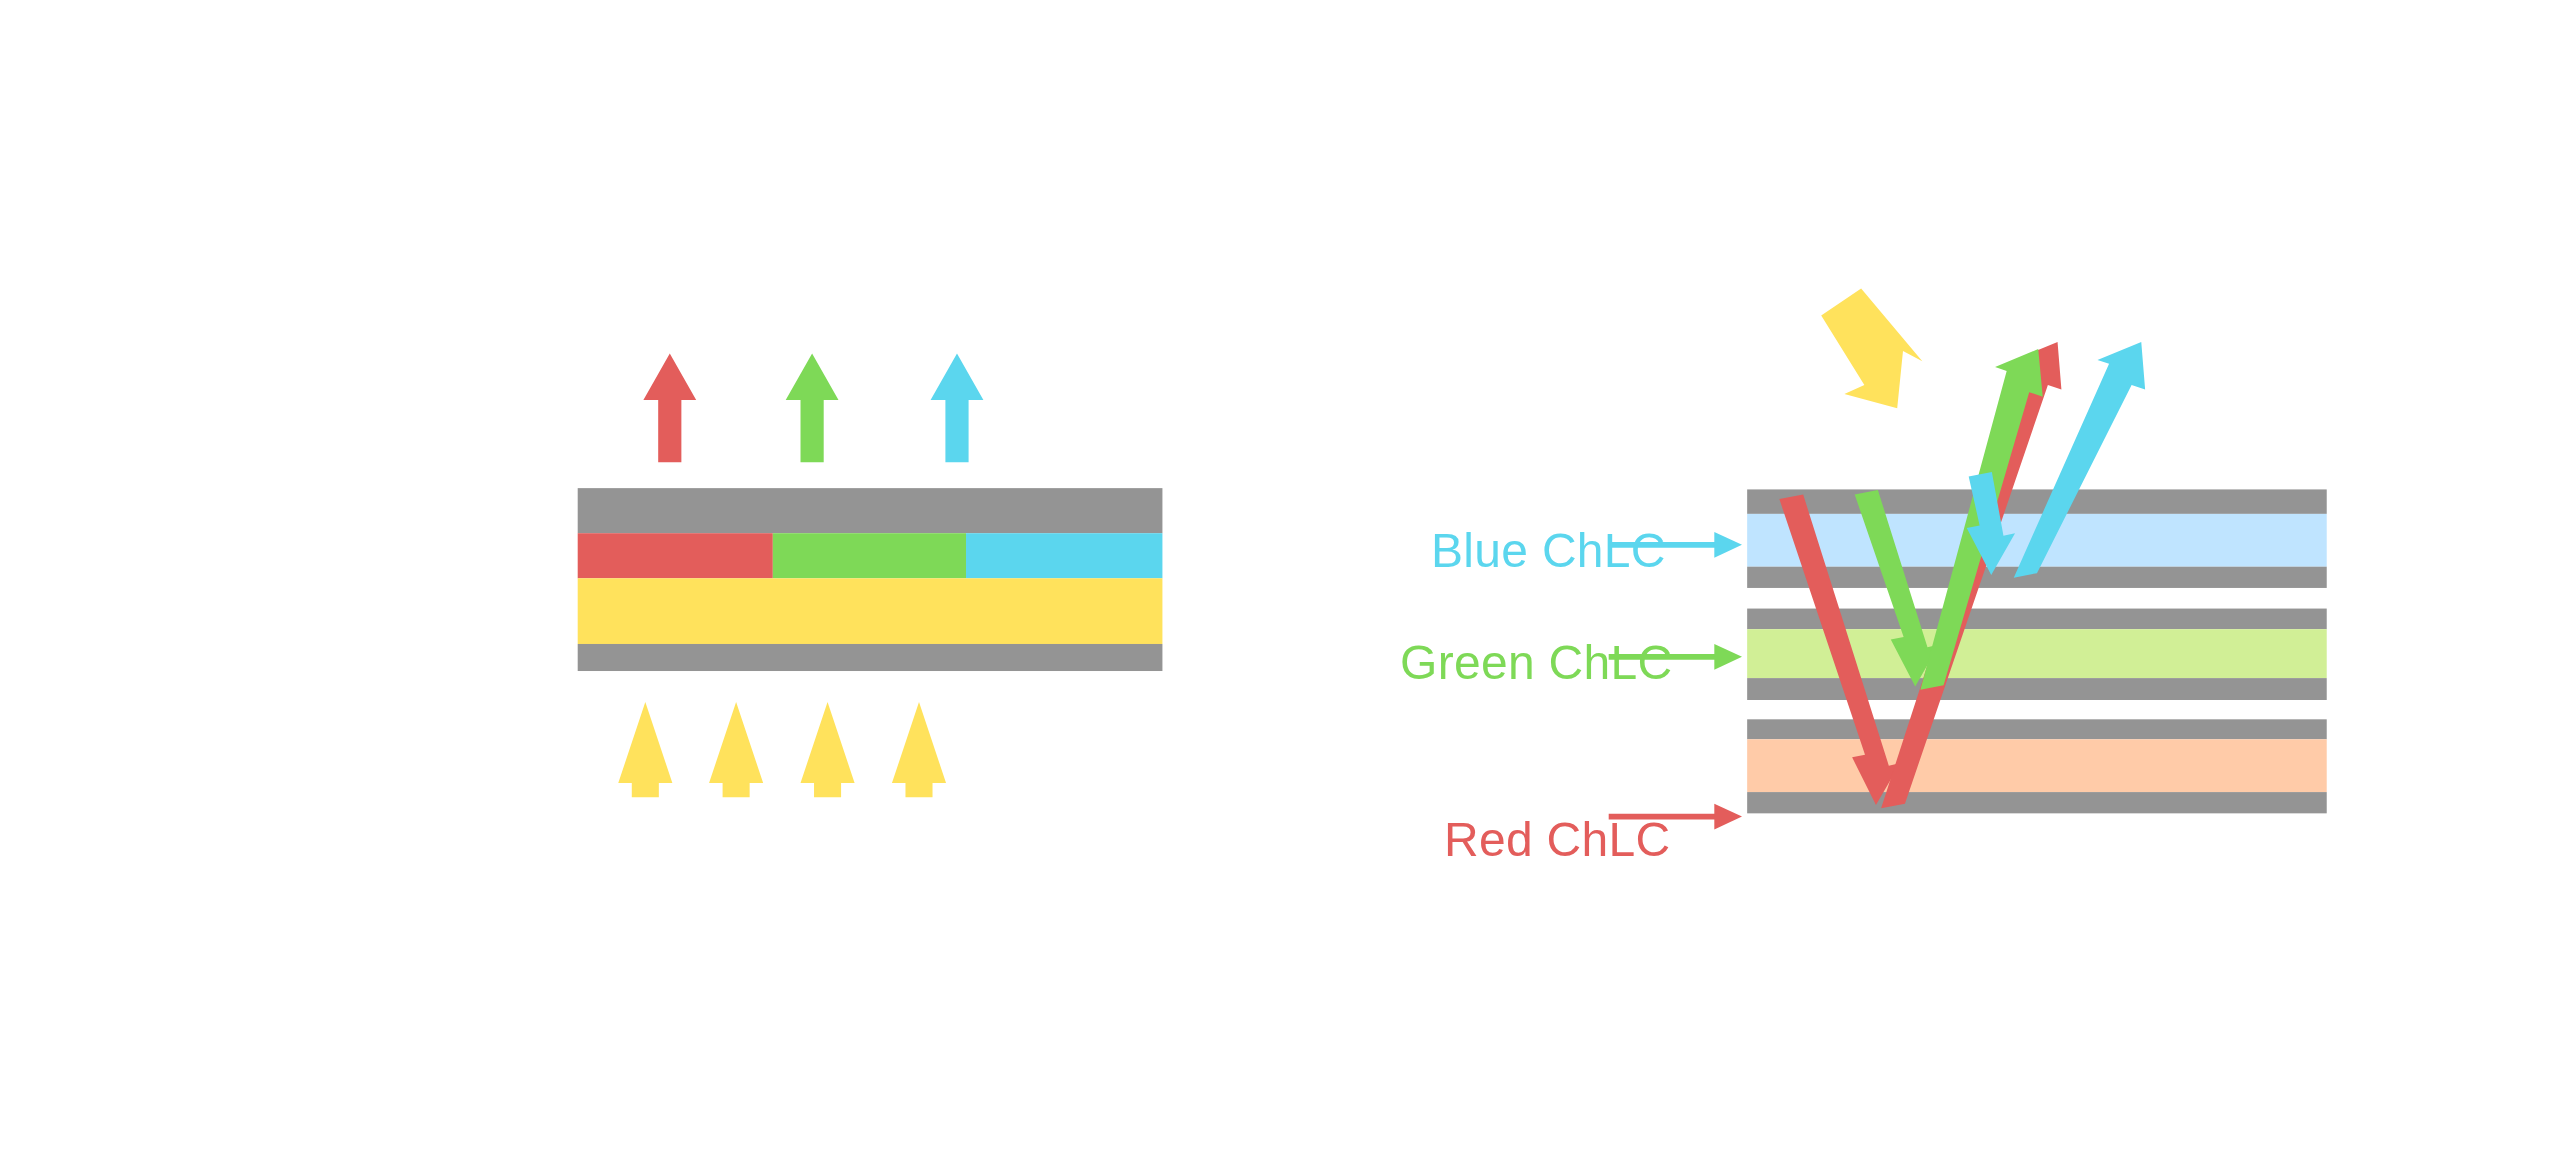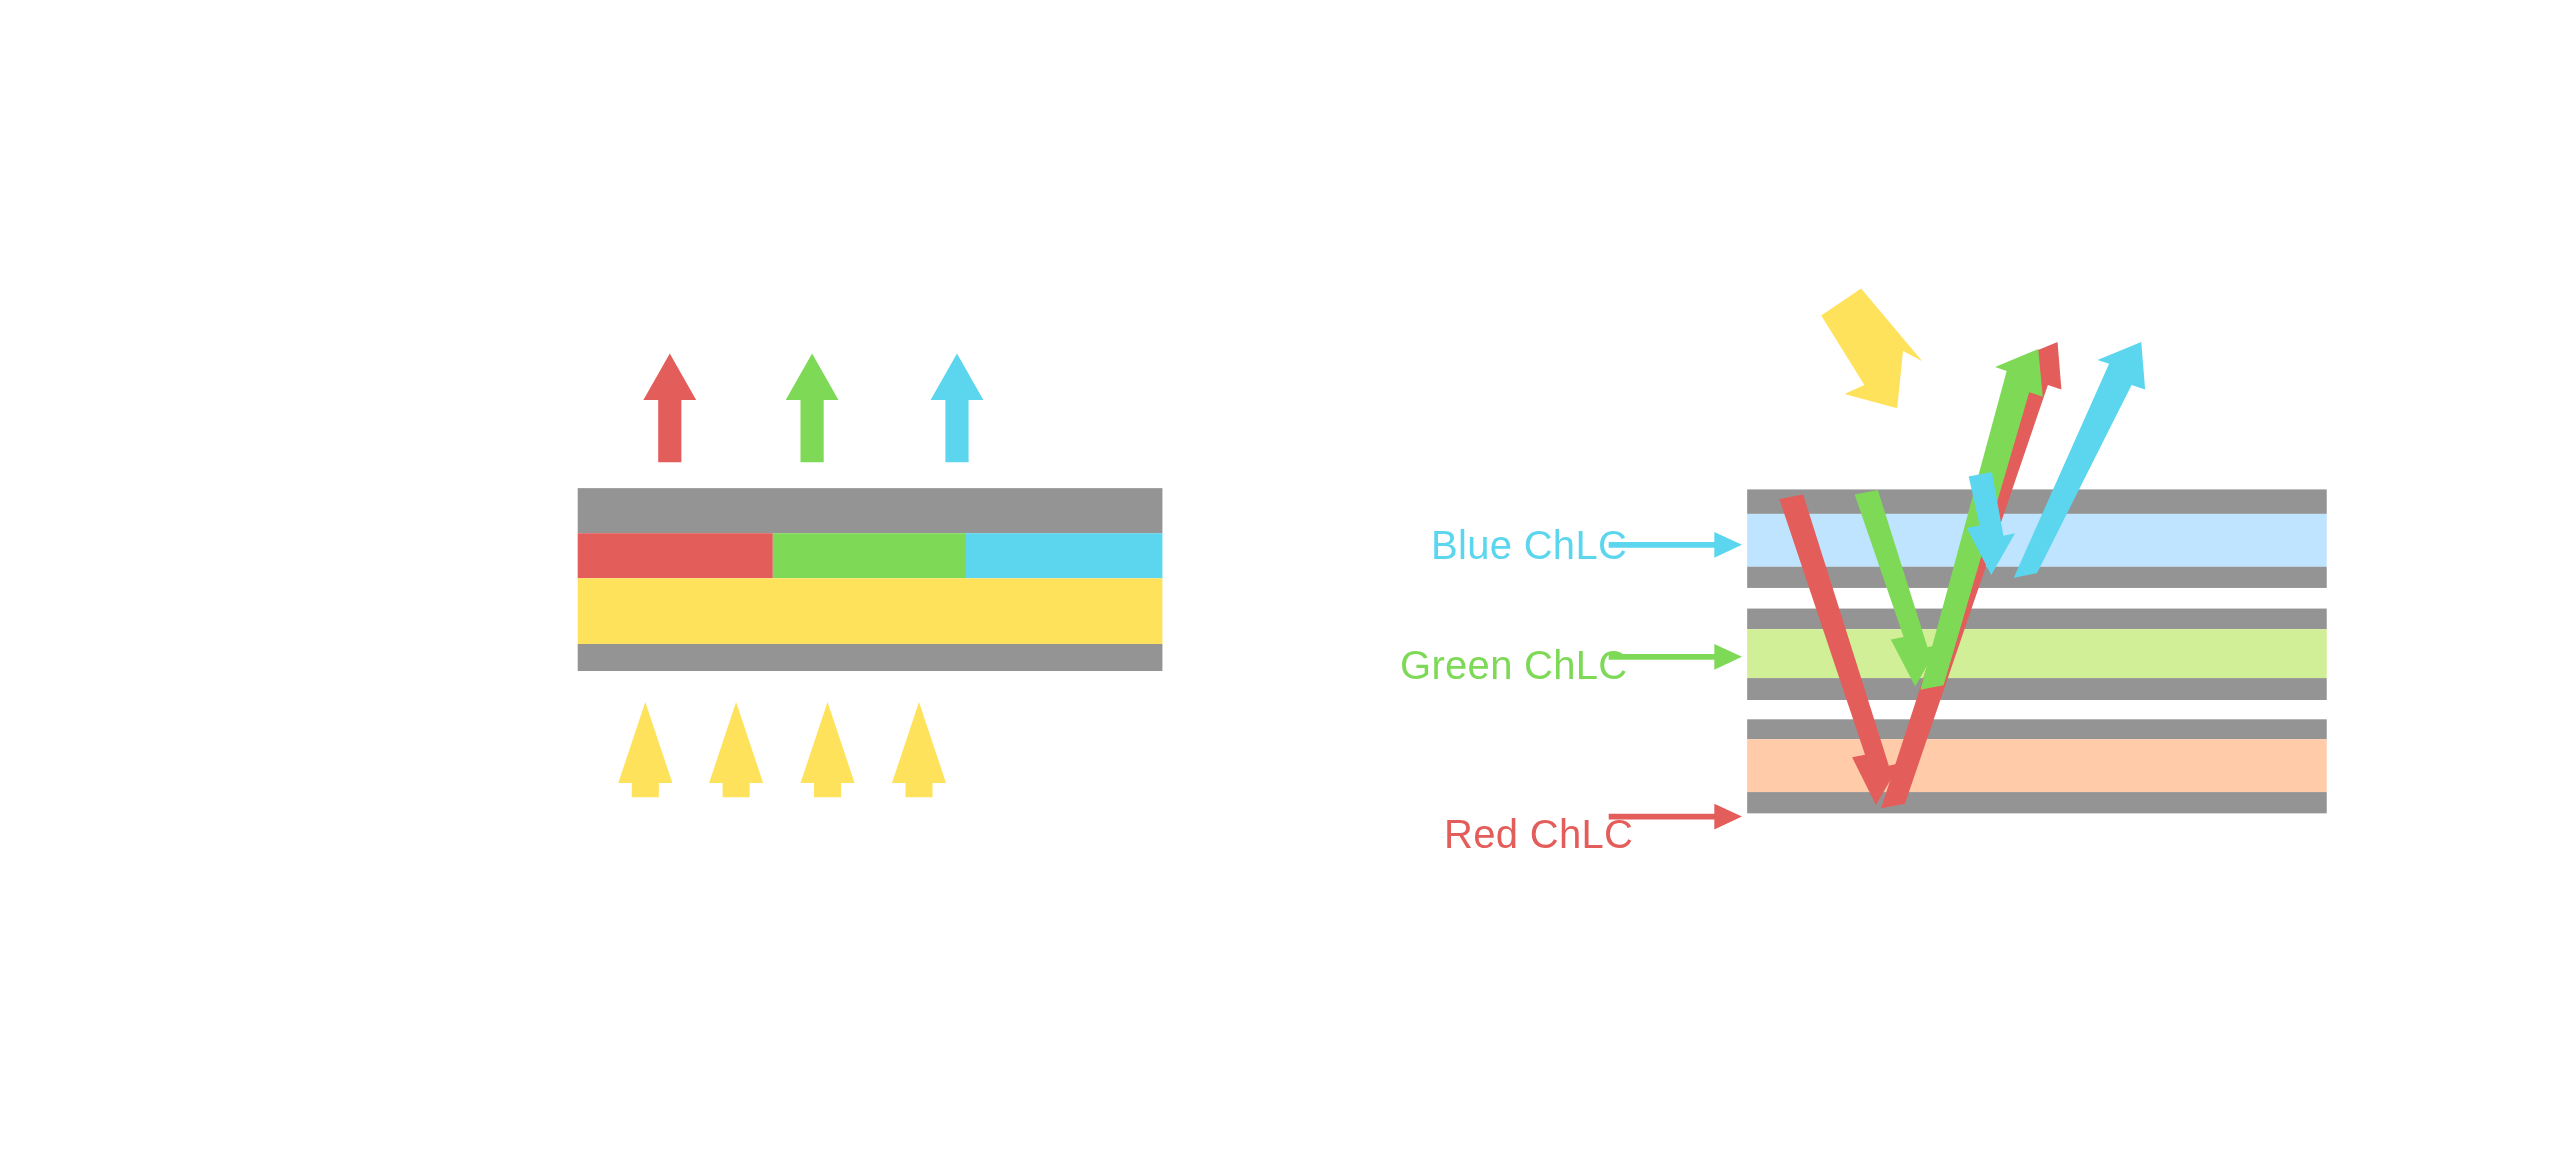--- a/index.html
+++ b/index.html
@@ -1,20 +1,20 @@
 <!DOCTYPE html>
 <html style="font-size:10.3px"><head>
 <meta charset="utf-8">
 <style>
   html,body{margin:0;padding:0;background:#ffffff;}
   body{width:2576px;height:1154px;position:relative;overflow:hidden;
        font-family:"Liberation Sans","DejaVu Sans",sans-serif;}
   .canvas{position:absolute;left:0;top:0;width:2576px;height:1154px;}
   svg.layer{position:absolute;left:0;top:0;width:2576px;height:1154px;overflow:visible;}
-  .lbl{position:absolute;white-space:nowrap;font-size:40px;letter-spacing:0.3px;}
+  .lbl{position:absolute;white-space:nowrap;font-size:48px;letter-spacing:0.3px;}
   .lbl-blue{color:#5BD6EE;}
   .lbl-green{color:#7ED957;}
   .lbl-red{color:#E35D5B;}
 </style>
 </head>
 <body>
 
 <div class="canvas">
 
   <svg class="layer" viewBox="0 0 4000 1792">
@@ -101,18 +101,18 @@
       </g>
       <g>
         <line x1="2498" y1="1268" x2="2692" y2="1268" stroke="#E35D5B" stroke-width="9"></line>
         <polygon points="2705,1268 2662,1248 2662,1288" fill="#E35D5B"></polygon>
       </g>
     </g>
   </svg>
 
   <div class="lbl lbl-blue" style="left:1431px;top:523px;">Blue ChLC</div>
 
-  <div class="lbl lbl-green" style="left:1400px;top:635px;margin-top:8px;">Green ChLC</div>
+  <div class="lbl lbl-green" style="left:1400px;top:635px;">Green ChLC</div>
 
   <div class="lbl lbl-red" style="left:1444px;top:812px;">Red ChLC</div>
 
 </div>
 
 
 </body></html>

